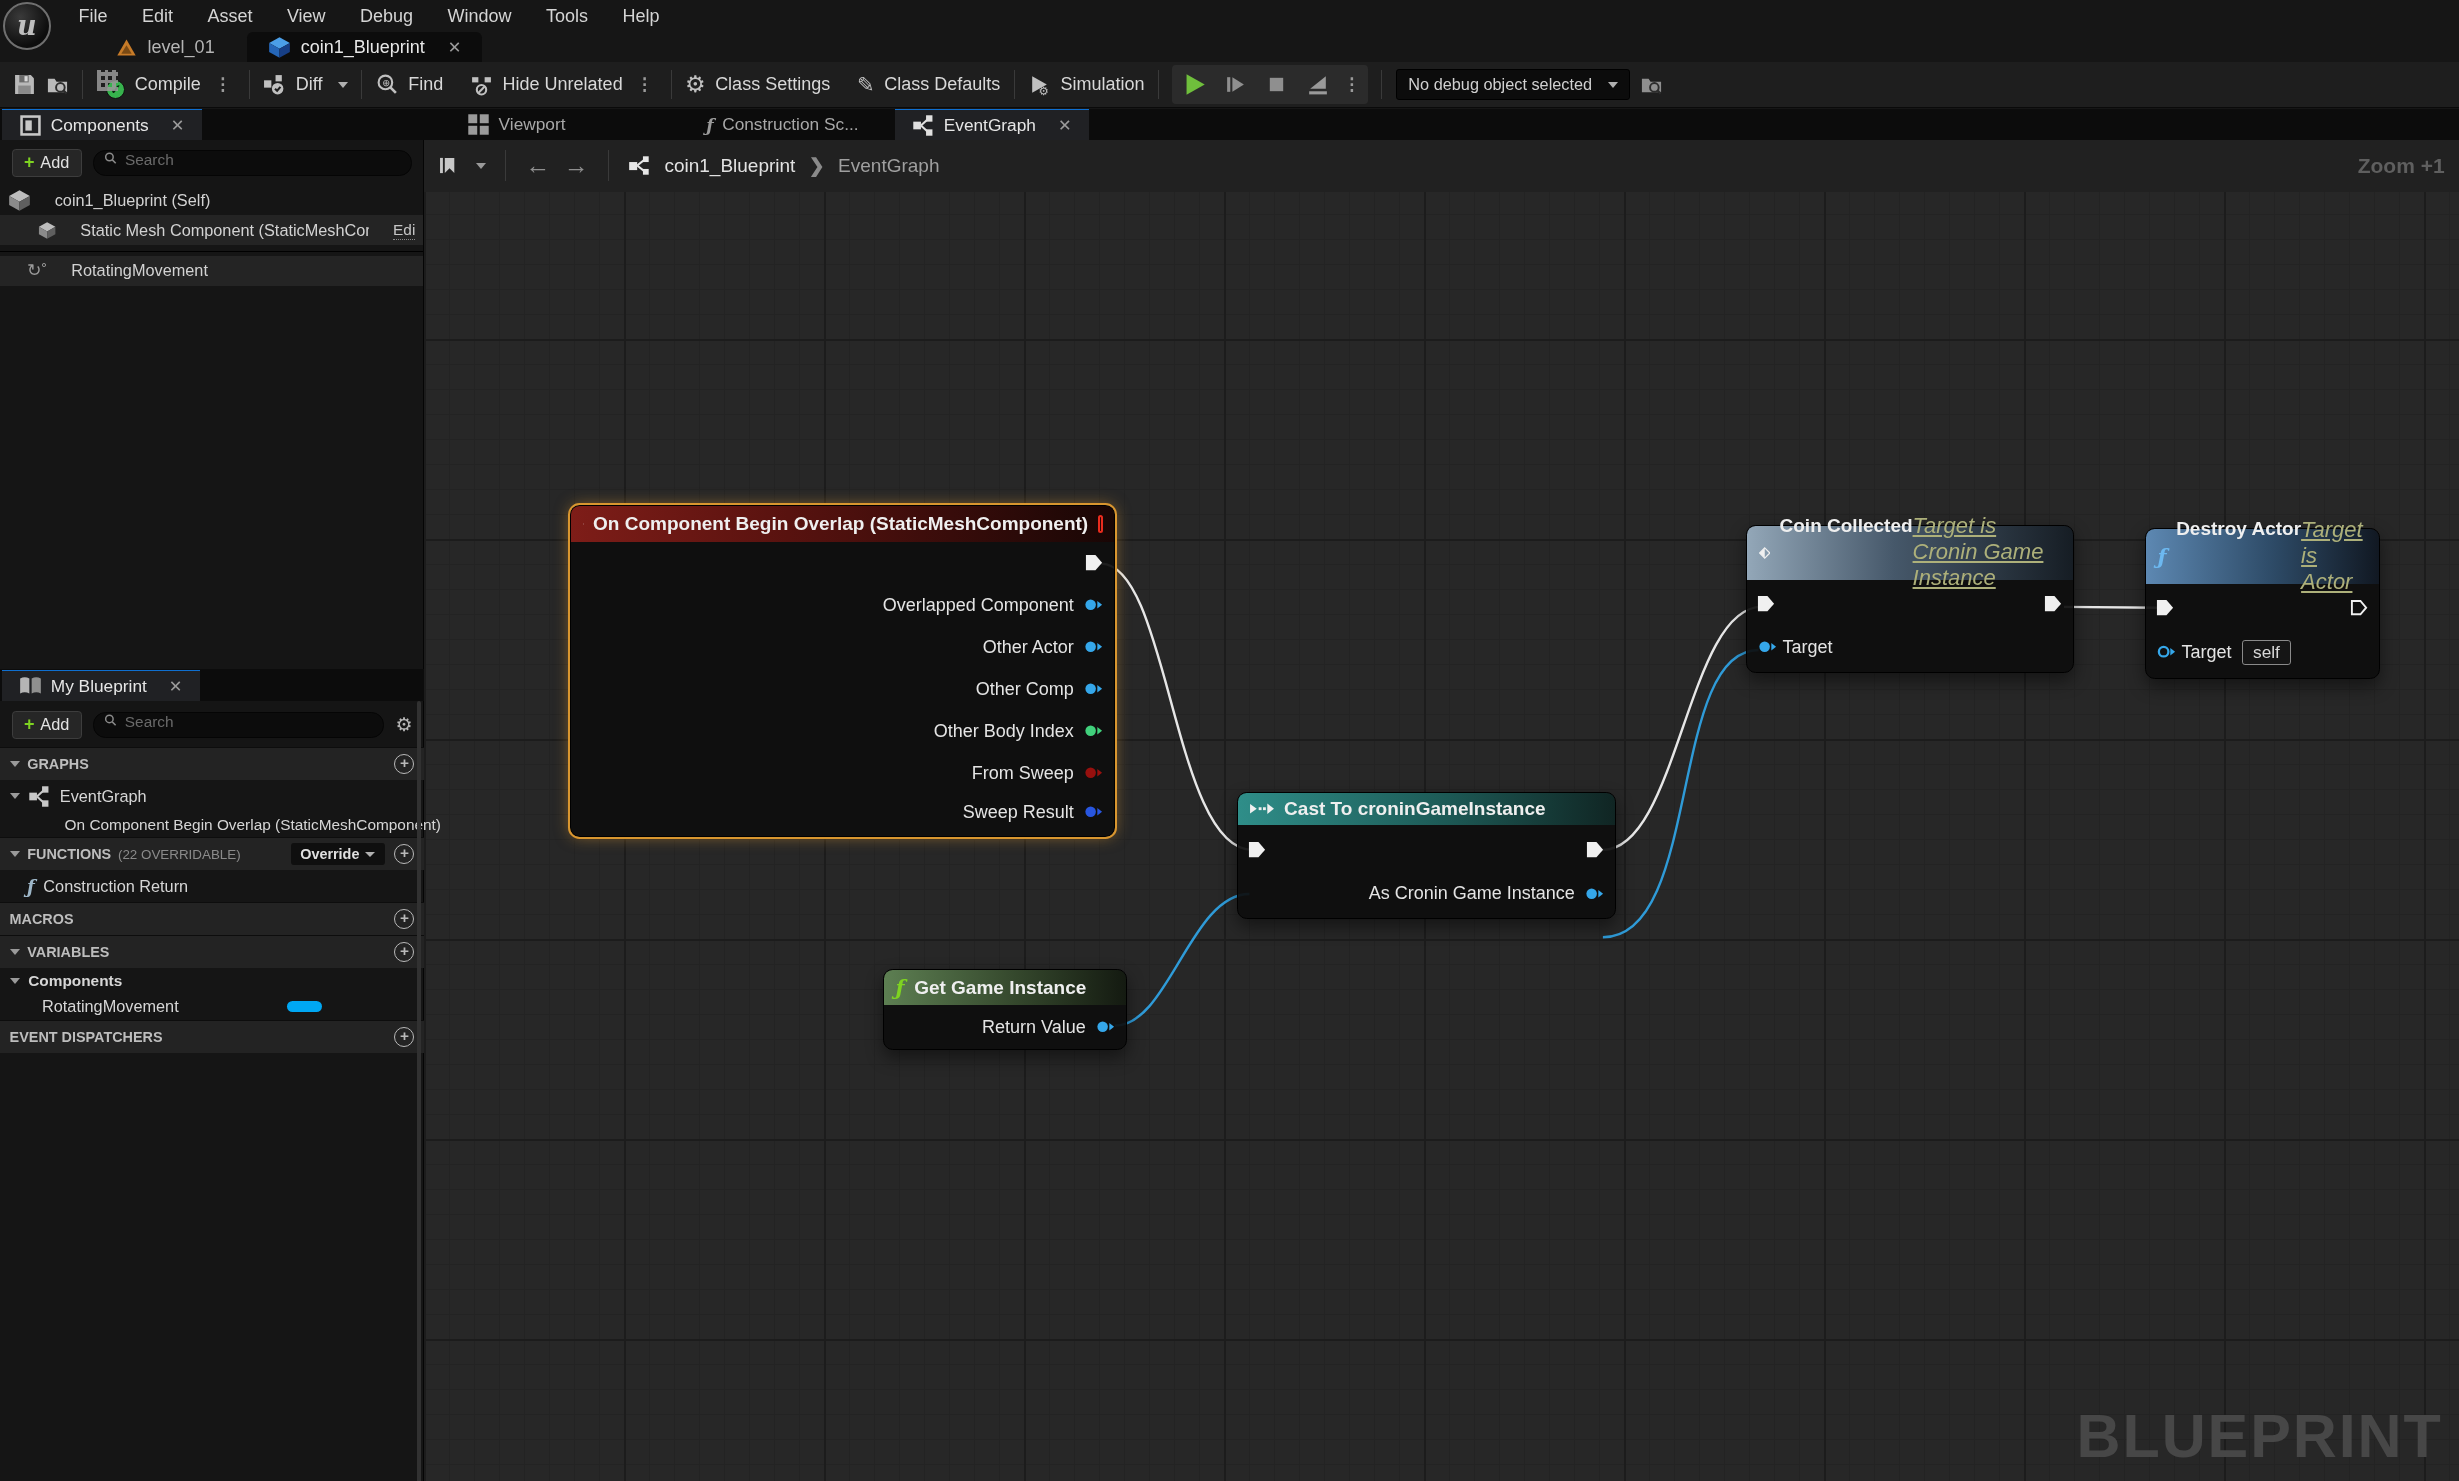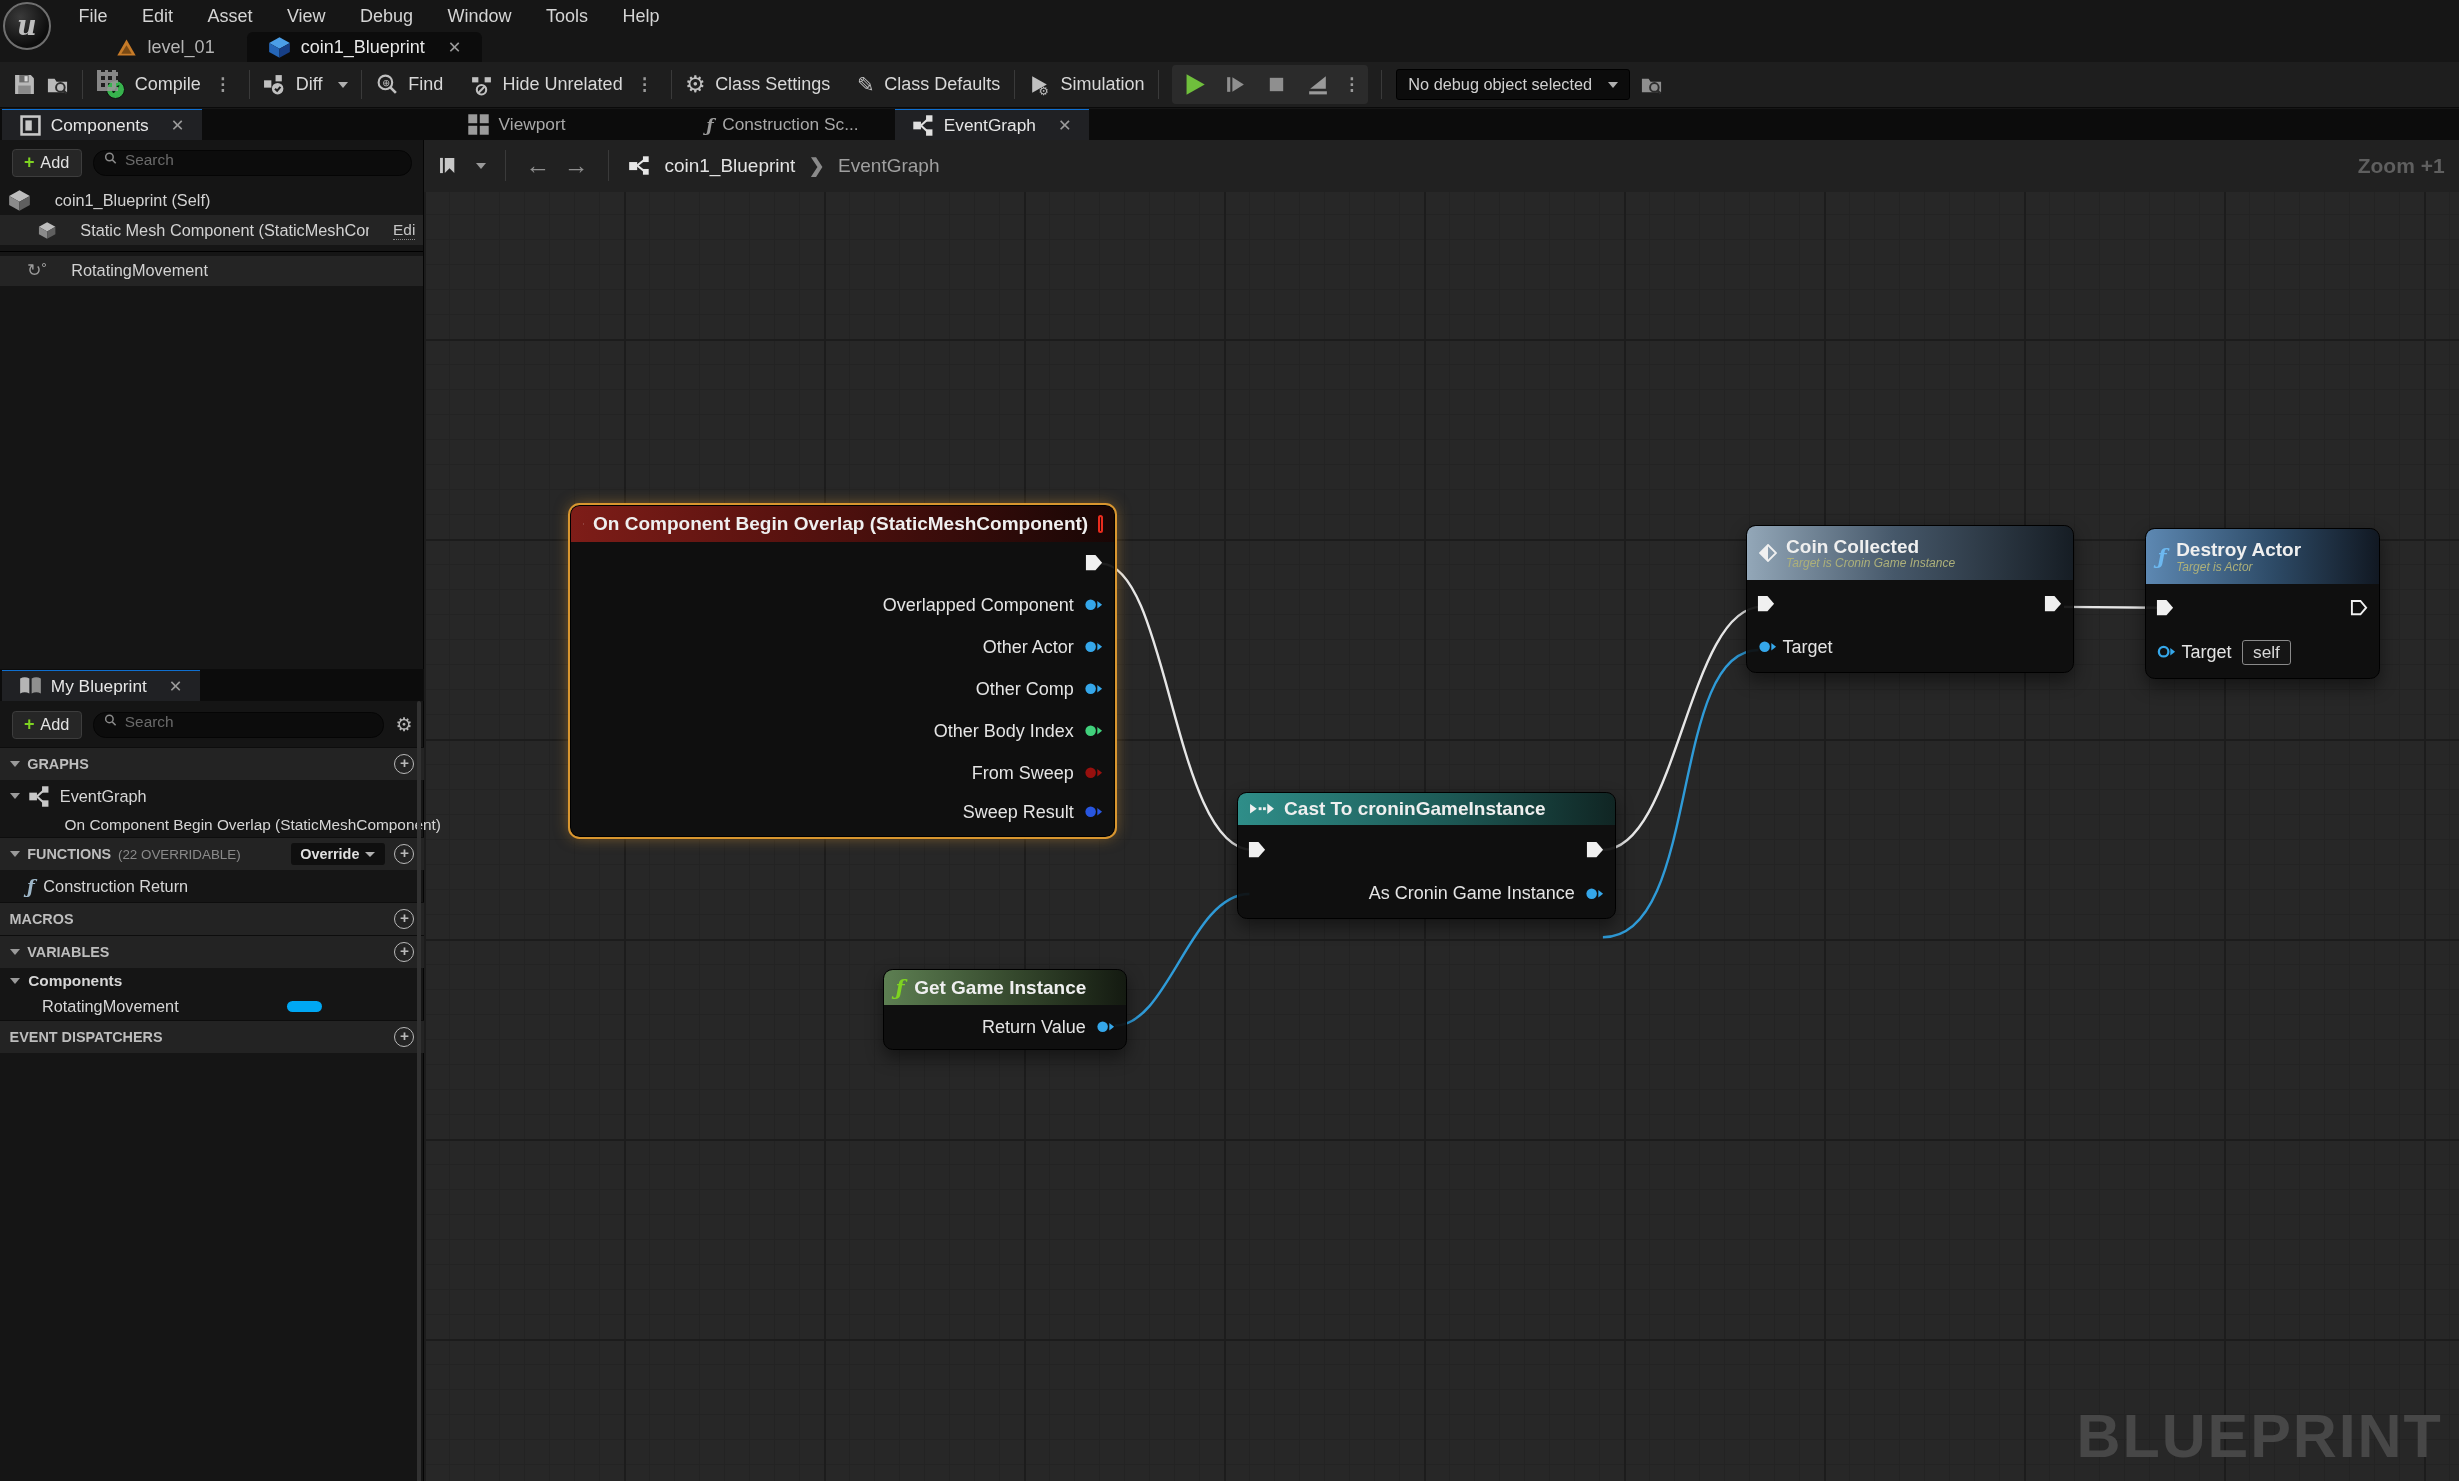--- a/index.html
+++ b/index.html
@@ -111,22 +111,22 @@
 
   svg.wires { position:absolute; left:0; top:0; width:2036px; height:1342px; z-index:1; }
 
   
   .node { position:absolute; background:rgba(14,14,14,.93); border:1px solid #000;
     border-radius:9.6px; z-index:5; box-shadow:0 7.7px 17.3px rgba(0,0,0,.45); }
   .node.selected { outline:2.9px solid #d9962f; box-shadow:0 0 15.4px rgba(217,150,47,.55); }
   .node-header { display:flex; align-items:center; gap:9.6px; padding:0 11.5px;
     border-radius:8.6px 8.6px 0 0; color:#efefef; }
   .nh-title { font-size:19px; font-weight:bold; white-space:nowrap; }
-  .nh-sub { font-size:12px; font-style:italic; color:#adb07a; margin-top:-1.9px; }
-  .hdr-col { display:flex; flex-direction:column; justify-content:flex-end; }
+  .nh-sub { font-size:22px; font-style:italic; color:#adb07a; margin-top:-1.9px;text-decoration:underline; }
+  .hdr-col { display:flex; flex-direction:row; justify-content:flex-end; }
   .hdr-event { background:linear-gradient(90deg, #7e1d18 0%, #58120f 40%, #180605 100%); }
   .hdr-cast { background:linear-gradient(90deg, #2f8e89 0%, #1d5a56 55%, #102523 100%); }
   .hdr-func-green { background:linear-gradient(90deg, #5d7f52 0%, #34472c 55%, #141a11 100%); }
   .hdr-steel { background:linear-gradient(90deg, #93a7b8 0%, #46586a 45%, #161d24 100%); }
   .hdr-blue { background:linear-gradient(90deg, #5d88b2 0%, #2d4a66 55%, #111822 100%); }
   .f-icon { font-size:21px; font-style:italic; font-weight:bold; font-family:"DejaVu Serif",serif; }
   .red-box { margin-left:auto; width:17.3px; height:17.3px; border:2.9px solid #e82c1e; border-radius:3.8px;
     background:#2a0604; }
   .pin-row { display:flex; align-items:center; height:42px; padding:0 9.6px; font-size:18px; color:#e4e4e4; }
   .pin-row.right { justify-content:flex-end; gap:9.6px; }

